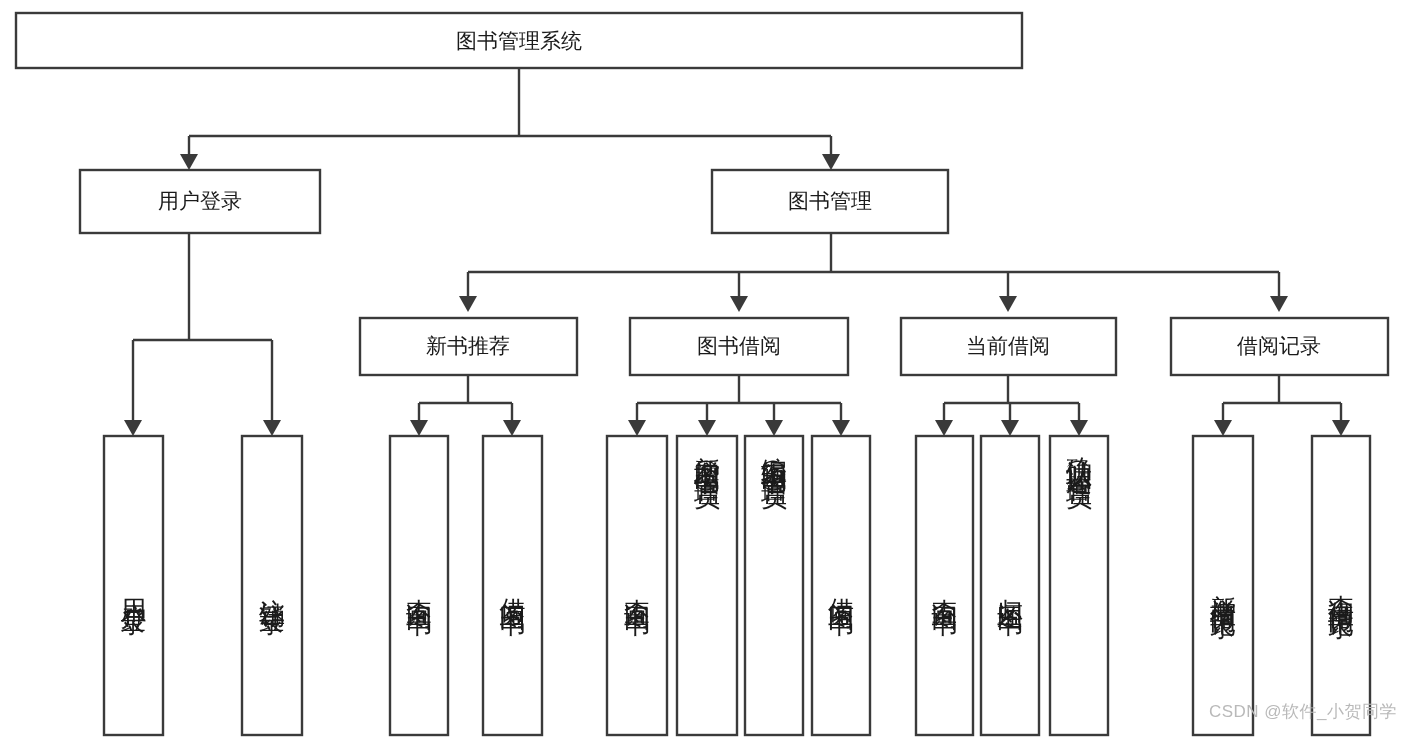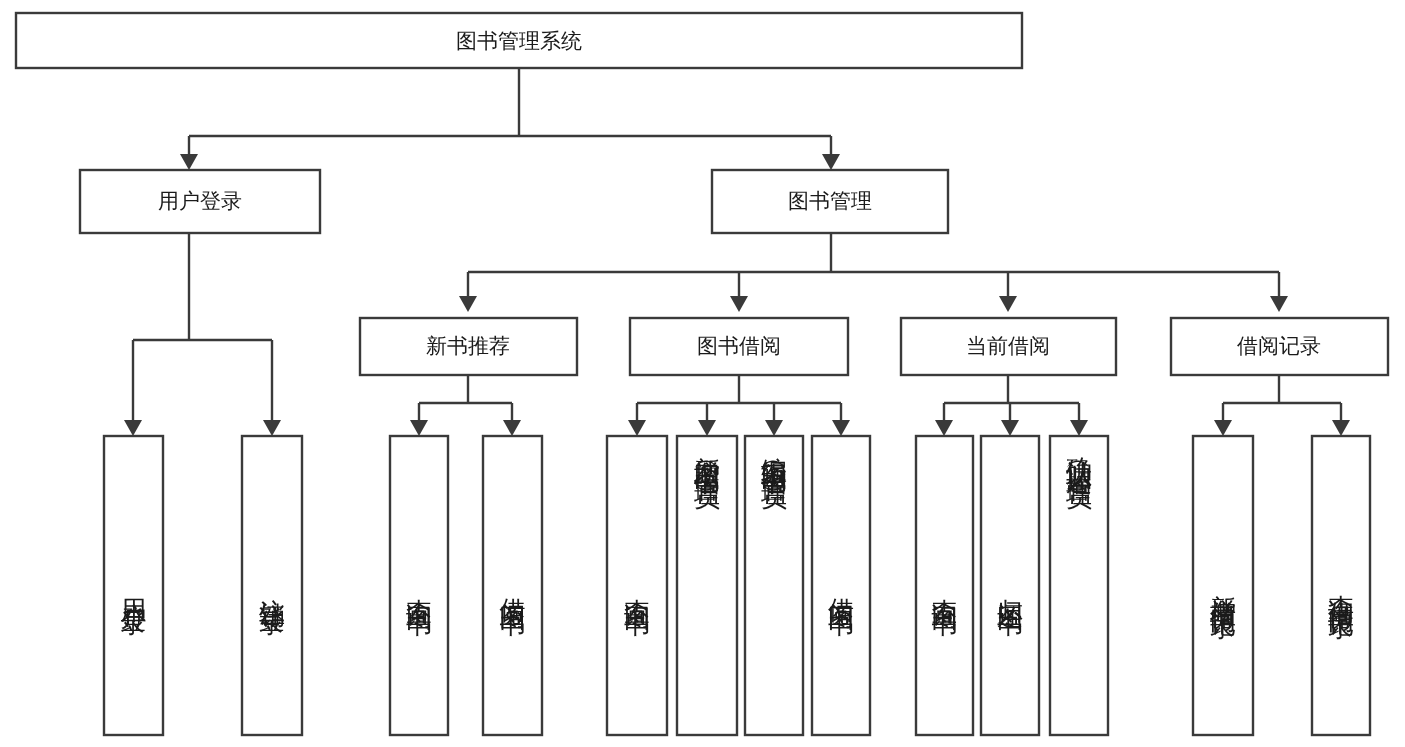--- a/index.html
+++ b/index.html
@@ -234,13 +234,14 @@
   <div class="leaf-label-wrap" style="left:1050px; top:436px; width:58px; height:299px; align-items:flex-start;">
     <span class="leaf-label">确认归还（管理员）</span>
   </div>
   <div class="leaf-label-wrap" style="left:1193px; top:436px; width:60px; height:299px;">
     <span class="leaf-label">新增借阅记录</span>
   </div>
   <div class="leaf-label-wrap" style="left:1312px; top:436px; width:58px; height:299px;">
     <span class="leaf-label">查询借阅记录</span>
   </div>
 
+  <div class="watermark">CSDN @软件_小贺同学</div>
 </div>
 
 </body></html>

